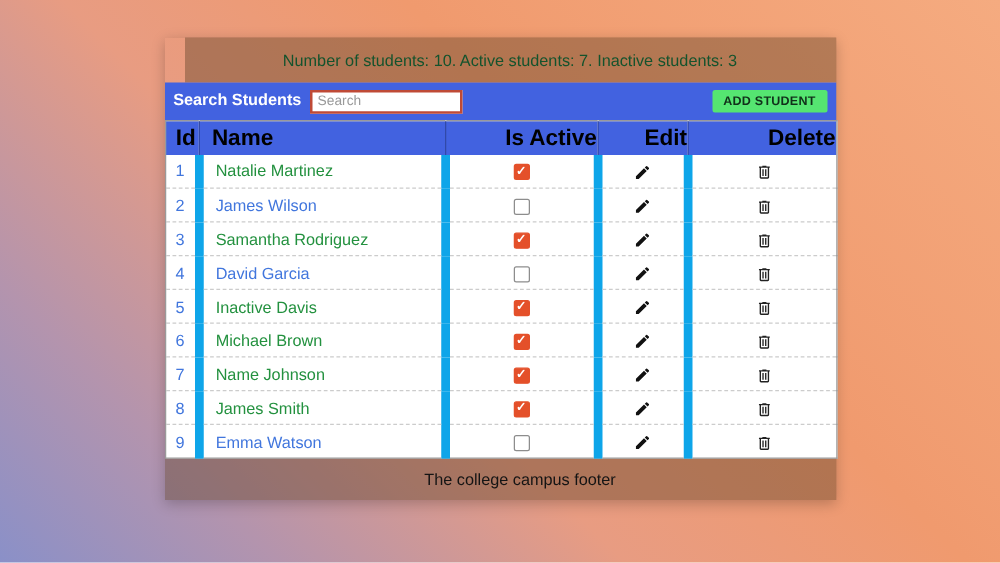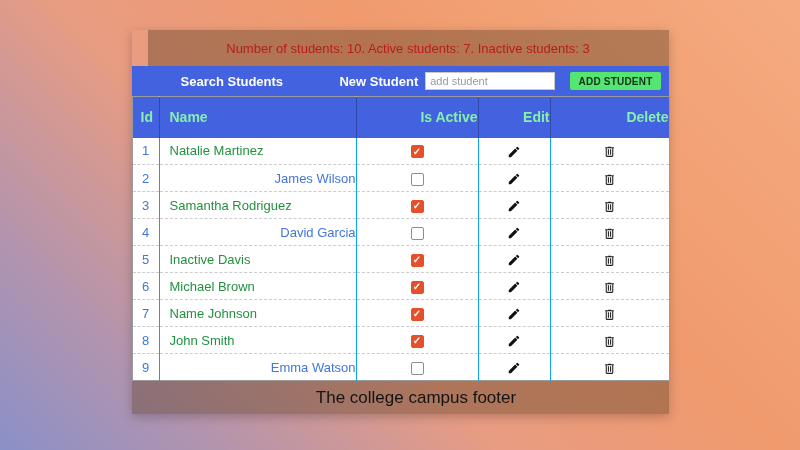--- a/index.html
+++ b/index.html
@@ -9,28 +9,28 @@
     font-family: "Liberation Sans", sans-serif;
     background: linear-gradient(45deg, #8a90c8 0%, #b494ad 18%, #e89c82 40%, #f09a6e 62%, #f5ab80 100%);
   }
   .app {
     width: 537px; margin: 30px auto 0;
     box-shadow: 0 3px 10px rgba(0,0,0,0.22);
   }
   .stats-bar {
     height: 36px; background: rgba(92,64,38,0.42);
     display: flex; align-items: center; justify-content: center;
-    font-size: 13px; color: #b91c1c; margin-left: 16px;
+    font-size: 13px; color: #14532d; margin-left: 16px;
   }
   .toolbar {
     height: 30px; background: var(--accent-blue, #4262e0);
     display: flex; align-items: center; justify-content: space-between;
     padding: 0 7px;
   }
-  .tb-group { display: flex; align-items: center; margin-left: 42px; }
+  .tb-group { display: flex; align-items: flex-start; }
   .tb-label { color: #ffffff; font-weight: bold; font-size: 13px; white-space: nowrap; }
   .search-input {
     width: 122px; height: 19px; margin-left: 7px;
     border: 2px solid var(--search-border, #bf4a36);
     font-size: 11px; padding: 0 4px; outline: none;
     font-family: "Liberation Sans", sans-serif; color: #333;
   }
   .new-input {
     width: 130px; height: 18px; margin-left: 7px;
     border: 1px solid #c9c9c9;
@@ -42,34 +42,34 @@
     background: var(--button-green, #55e571); color: #11301a;
     border: none; border-radius: 2px; height: 18px; padding: 0 9px;
     font-size: 10px; font-weight: bold; letter-spacing: 0.2px;
     font-family: "Liberation Sans", sans-serif; cursor: pointer;
   }
   table {
     width: 100%; border-collapse: collapse; background: #ffffff;
     border: 1px solid #9a9a9a; table-layout: fixed;
   }
   thead th {
-    background: var(--accent-blue, #4262e0); color: #86efac;
-    font-size: 14px; font-weight: bold; height: 41px; padding: 0;
+    background: var(--accent-blue, #4262e0); color: #000000;
+    font-size: 18px; font-weight: bold; height: 27px; padding: 0;
   }
   thead th + th { border-left: 1px solid rgba(0,0,0,0.25); text-align: right; }
   th.col-id, th.col-name { text-align: left; }
   th.col-id { padding-left: 8px; }
   th.col-name { padding-left: 10px; }
   tbody td { height: 27px; padding: 0; font-size: 13px; }
-  tbody td + td { border-left: 1px solid #0ea5e9; }
+  tbody td + td { border-left: 7px solid #0ea5e9; }
   tbody tr + tr td { border-top: 1px dashed #cccccc; }
   .td-id { text-align: center; color: var(--inactive-name, #4176dd); }
   .td-name { padding-left: 10px; }
   .name-active { color: var(--active-name, #23913f); }
-  .name-inactive { color: var(--inactive-name, #4176dd); text-align: right; }
+  .name-inactive { color: var(--inactive-name, #4176dd); }
   .td-active, .td-edit, .td-delete { text-align: center; }
   .checkbox {
     display: inline-flex; width: 13px; height: 13px;
     border: 1.5px solid #8d8d8d; border-radius: 2px; background: #fff;
     align-items: center; justify-content: center; vertical-align: middle;
     cursor: pointer;
   }
   .checkbox.checked {
     background: var(--checkbox-red, #e4502a);
     border-color: var(--checkbox-red, #e4502a);
@@ -78,39 +78,36 @@
     display: none; color: #fff; font-size: 10px; font-weight: bold; line-height: 1;
   }
   .checkbox.checked .check-glyph { display: block; }
   .icon-btn {
     display: inline-flex; align-items: center; justify-content: center;
     cursor: pointer; vertical-align: middle;
   }
   .footer-bar {
     height: 33px; background: rgba(92,64,38,0.42);
     display: flex; align-items: center; justify-content: center;
-    font-size: 17px; color: #141414; padding-left: 32px;
+    font-size: 13px; color: #141414; padding-left: 32px;
   }
 </style>
 </head>
 <body>
 
 <div class="app">
 
   <div class="stats-bar">
     <span>Number of students: 10. Active students: 7. Inactive students: 3</span>
   </div>
 
   <div class="toolbar">
     <div class="tb-group">
       <span class="tb-label">Search Students</span>
-    </div>
-    <div class="tb-group">
-      <span class="tb-label">New Student</span>
-      <input class="new-input" type="text" placeholder="add student" style="">
+      <input class="search-input" type="text" placeholder="Search" style="">
     </div>
     <button class="add-btn">ADD STUDENT</button>
   </div>
 
   <table>
     <colgroup>
       <col style="width:27px">
         <col style="width:197px">
         <col style="width:122px">
         <col style="width:72px">
@@ -310,21 +307,21 @@
         <span style="display:inline-flex">
           <svg viewBox="0 0 24 24" width="13" height="13">
                   <path fill="#222222" d="M15 4V3H9v1H4v2h1v14c0 1.1.9 2 2 2h10c1.1 0 2-.9 2-2V6h1V4h-5zm2 16H7V6h10v14zM9 8h2v10H9zm4 0h2v10h-2z"></path>
                 </svg>
         </span>
       </span>
     </td>
   </tr>
         <tr>
     <td class="td-id">8</td>
-    <td class="td-name name-active">John Smith</td>
+    <td class="td-name name-active">James Smith</td>
     <td class="td-active">
       <span class="checkbox checked" role="checkbox" aria-checked="true">
         <span class="check-glyph">✓</span>
       </span>
     </td>
     <td class="td-edit">
       <span class="icon-btn">
         <span style="display:inline-flex">
           <svg viewBox="0 0 24 24" width="14" height="14">
                   <path fill="#111111" d="M3 17.25V21h3.75L17.81 9.94l-3.75-3.75L3 17.25zM20.71 7.04a.996.996 0 0 0 0-1.41l-2.34-2.34a.996.996 0 0 0-1.41 0l-1.83 1.83 3.75 3.75 1.83-1.83z"></path>

